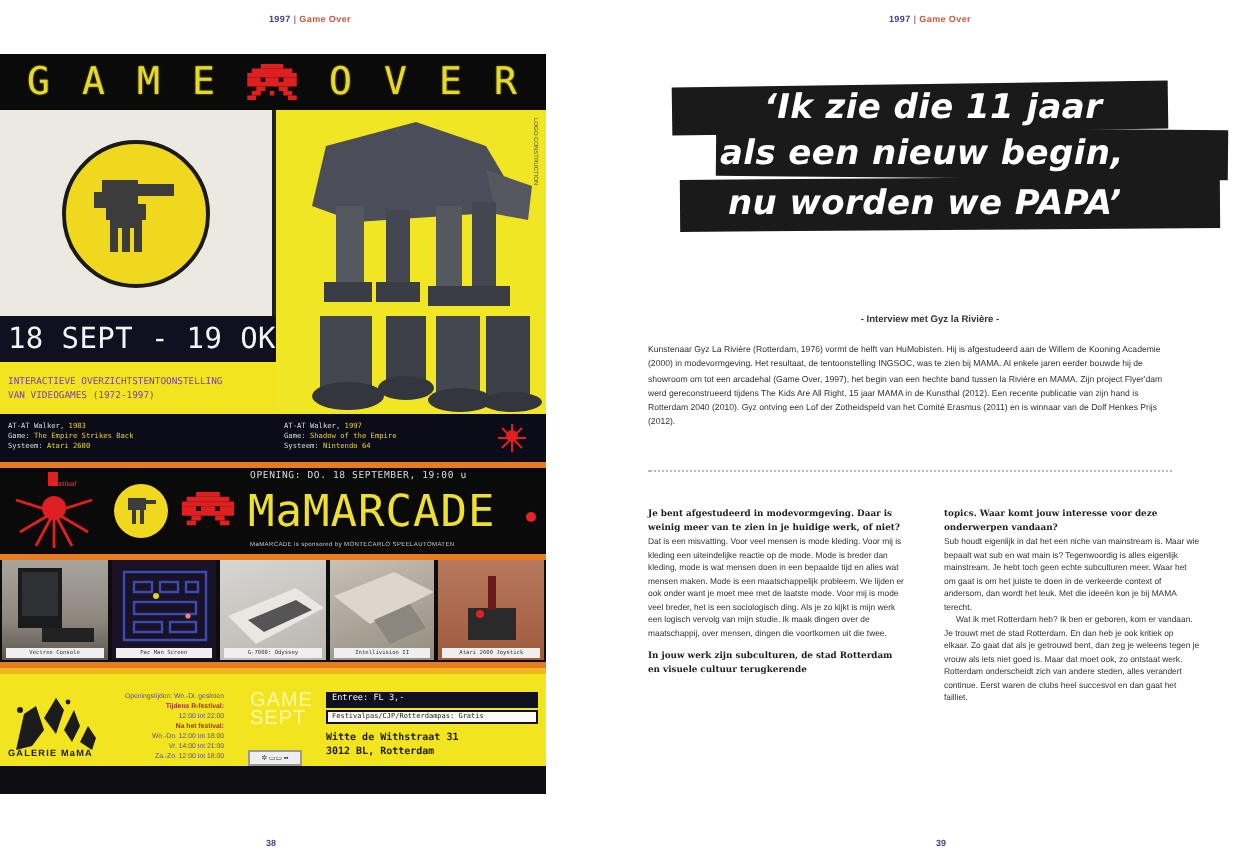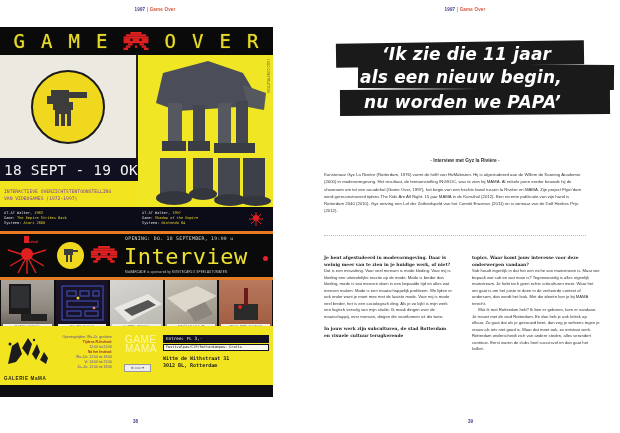--- a/index.html
+++ b/index.html
@@ -51,21 +51,21 @@
   .photos { position:absolute; top:253px; left:0; width:273px; height:50px; background:#0d0d0d; display:flex; gap:2px; padding:0 1px; }
   .photo { flex:1; position:relative; overflow:hidden; }
   .photo .cap { position:absolute; bottom:1px; left:2px; right:2px; height:5px; background:#efefef; font-family:"DejaVu Sans Mono", monospace; font-size:2.8px; color:#333; text-align:center; line-height:5px; white-space:nowrap; overflow:hidden; }
   .p1 { background:linear-gradient(180deg,#a9a49d 0%,#8e877e 60%,#5c5650 100%); }
   .p2 { background:#1a1226; }
   .p3 { background:linear-gradient(160deg,#d8d6d2 0%,#b9b6b0 100%); }
   .p4 { background:linear-gradient(160deg,#c7c1b6 0%,#948c7f 100%); }
   .p5 { background:linear-gradient(180deg,#b8795e 0%,#a05a3e 100%); }
 
   .stripe-y { position:absolute; left:0; width:273px; height:3px; }
-  .bottom-band { position:absolute; top:299px; left:0; width:273px; height:59px; background:#f2e41f; }
+  .bottom-band { position:absolute; top:310px; left:0; width:273px; height:46px; background:#f2e41f; }
   .galerie { position:absolute; left:4px; bottom:4px; font-size:4.6px; font-weight:bold; letter-spacing:0.6px; color:#1c1c1c; }
   .hours { position:absolute; left:57px; top:9px; width:55px; text-align:right; font-size:3.4px; line-height:5px; color:#5b4ea0; }
   .hours b { color:#a03030; }
   .go-logo { position:absolute; left:125px; top:9px; font-size:10px; color:#fff8a8; line-height:9px; letter-spacing:0.5px; font-family:"Liberation Sans", sans-serif; }
   .go-stamp { position:absolute; left:124px; top:38px; width:27px; height:8px; border:1px solid #999; background:#eee; font-size:3.4px; color:#333; text-align:center; line-height:6px; }
   .entree { position:absolute; left:163px; top:9px; width:106px; height:8px; background:#101020; color:#f3f3f3; font-family:"DejaVu Sans Mono", monospace; font-size:4.3px; line-height:8px; padding-left:3px; }
   .festival { position:absolute; left:163px; top:18px; width:106px; height:7px; background:#fbfbf3; border:1px solid #101020; color:#222; font-family:"DejaVu Sans Mono", monospace; font-size:3.5px; line-height:5px; padding-left:2px; white-space:nowrap; }
   .address { position:absolute; left:163px; top:29px; font-family:"DejaVu Sans Mono", monospace; font-size:5px; line-height:7px; color:#1c1c1c; font-weight:bold; }
 
   
@@ -243,21 +243,21 @@
                 <rect x="8" y="3" width="3" height="1"></rect>
             <rect x="0" y="4" width="11" height="1"></rect>
                 <rect x="2" y="5" width="2" height="1"></rect>
                 <rect x="7" y="5" width="2" height="1"></rect>
             <rect x="1" y="6" width="2" height="1"></rect>
                 <rect x="8" y="6" width="2" height="1"></rect>
               </g>
             </svg>
         </span>
         <div class="opening">OPENING: DO. 18 SEPTEMBER, 19:00 u</div>
-        <div class="marcade">Interview</div>
+        <div class="marcade">MaMARCADE</div>
         <div class="marcade-dot"></div>
         <div class="sponsor">MaMARCADE is sponsored by MONTECARLO SPEELAUTOMATEN</div>
       </div>
 
       <div class="stripe-o" style="top:250px;"></div>
 
       <div class="photos">
         <div class="photo p1">
           <svg width="53" height="50" viewBox="0 0 53 50">
               <rect x="8" y="4" width="22" height="30" fill="#1b1b1b"></rect>
@@ -327,21 +327,21 @@
           <div>Openingstijden: Wo.-Di. gesloten</div>
           <div><b>Tijdens R-festival:</b></div>
           <div>12:00 tot 22:00</div>
           <div><b>Na het festival:</b></div>
           <div>Wo.-Do. 12:00 tot 18:00</div>
           <div>Vr. 14:00 tot 21:00</div>
           <div>Za.-Zo. 12:00 tot 18:00</div>
         </div>
         <div class="go-logo">
           <div>GAME</div>
-          <div>MAMA</div>
+          <div>SEPT</div>
         </div>
         <div class="go-stamp">✲ ▭▭ ▪▪</div>
         <div class="entree">Entree: FL 3,-</div>
         <div class="festival">Festivalpas/CJP/Rotterdampas: Gratis</div>
         <div class="address">
           <div>Witte de Withstraat 31</div>
           <div>3012 BL, Rotterdam</div>
         </div>
       </div>
     </div>

